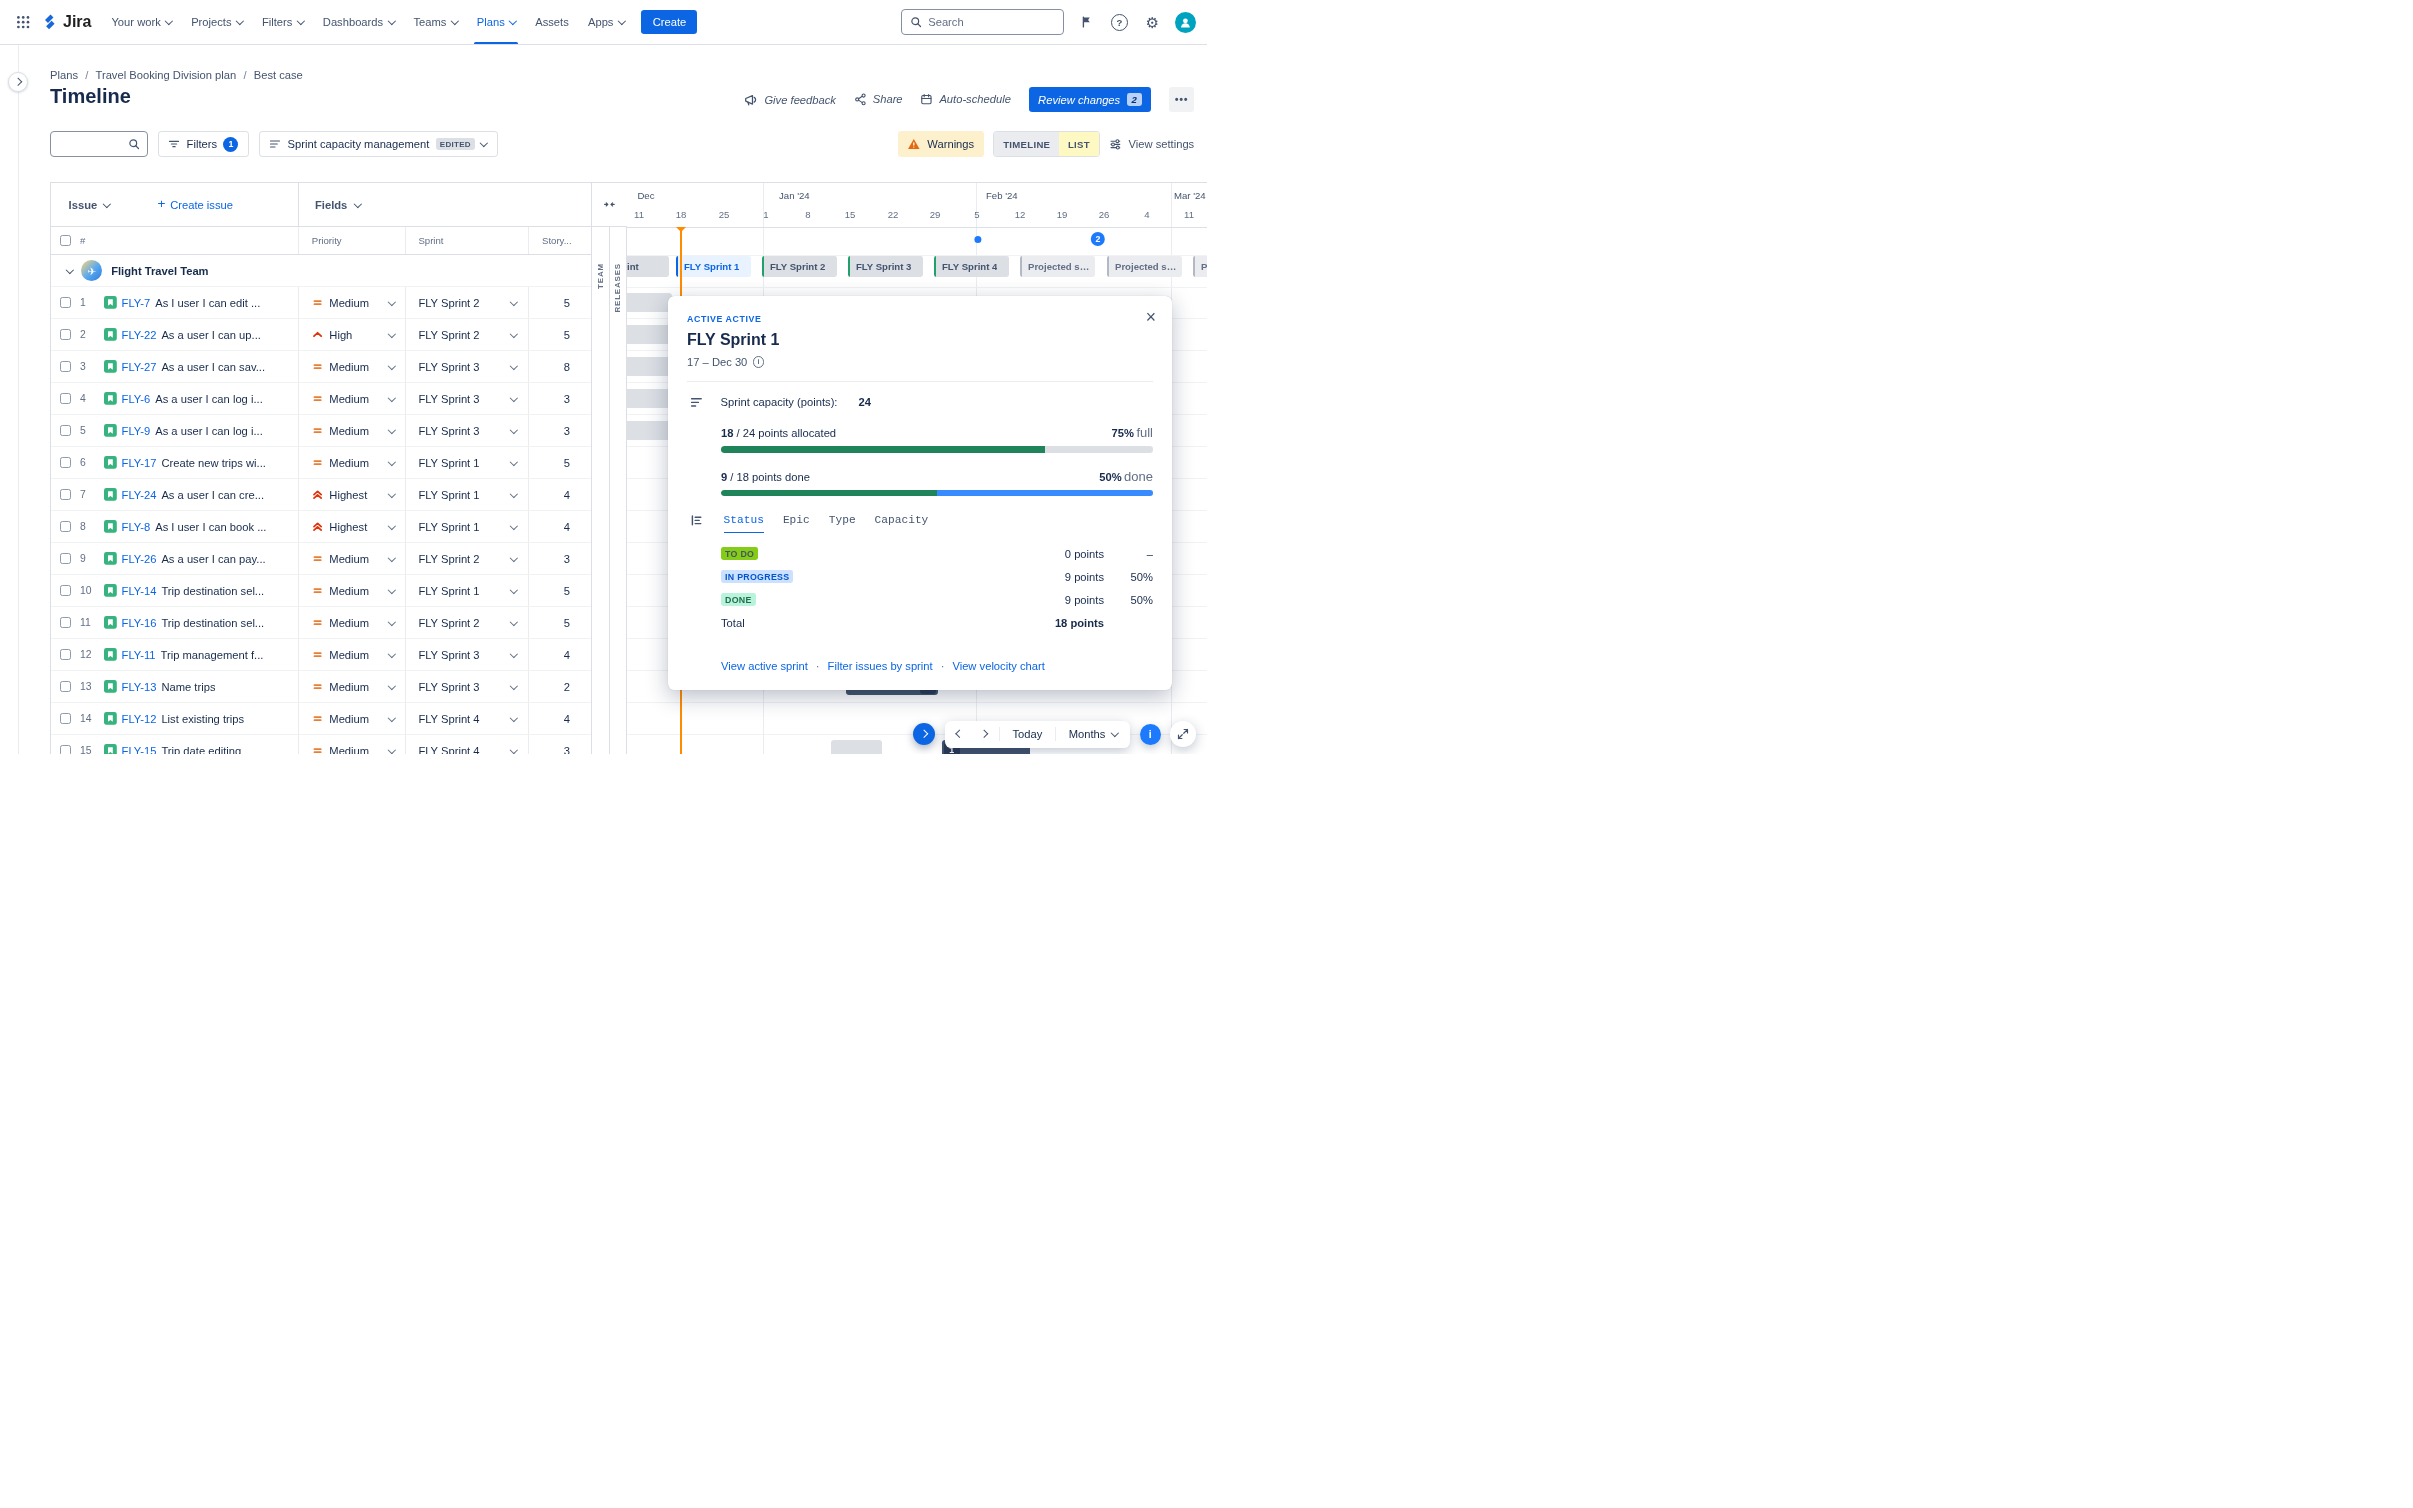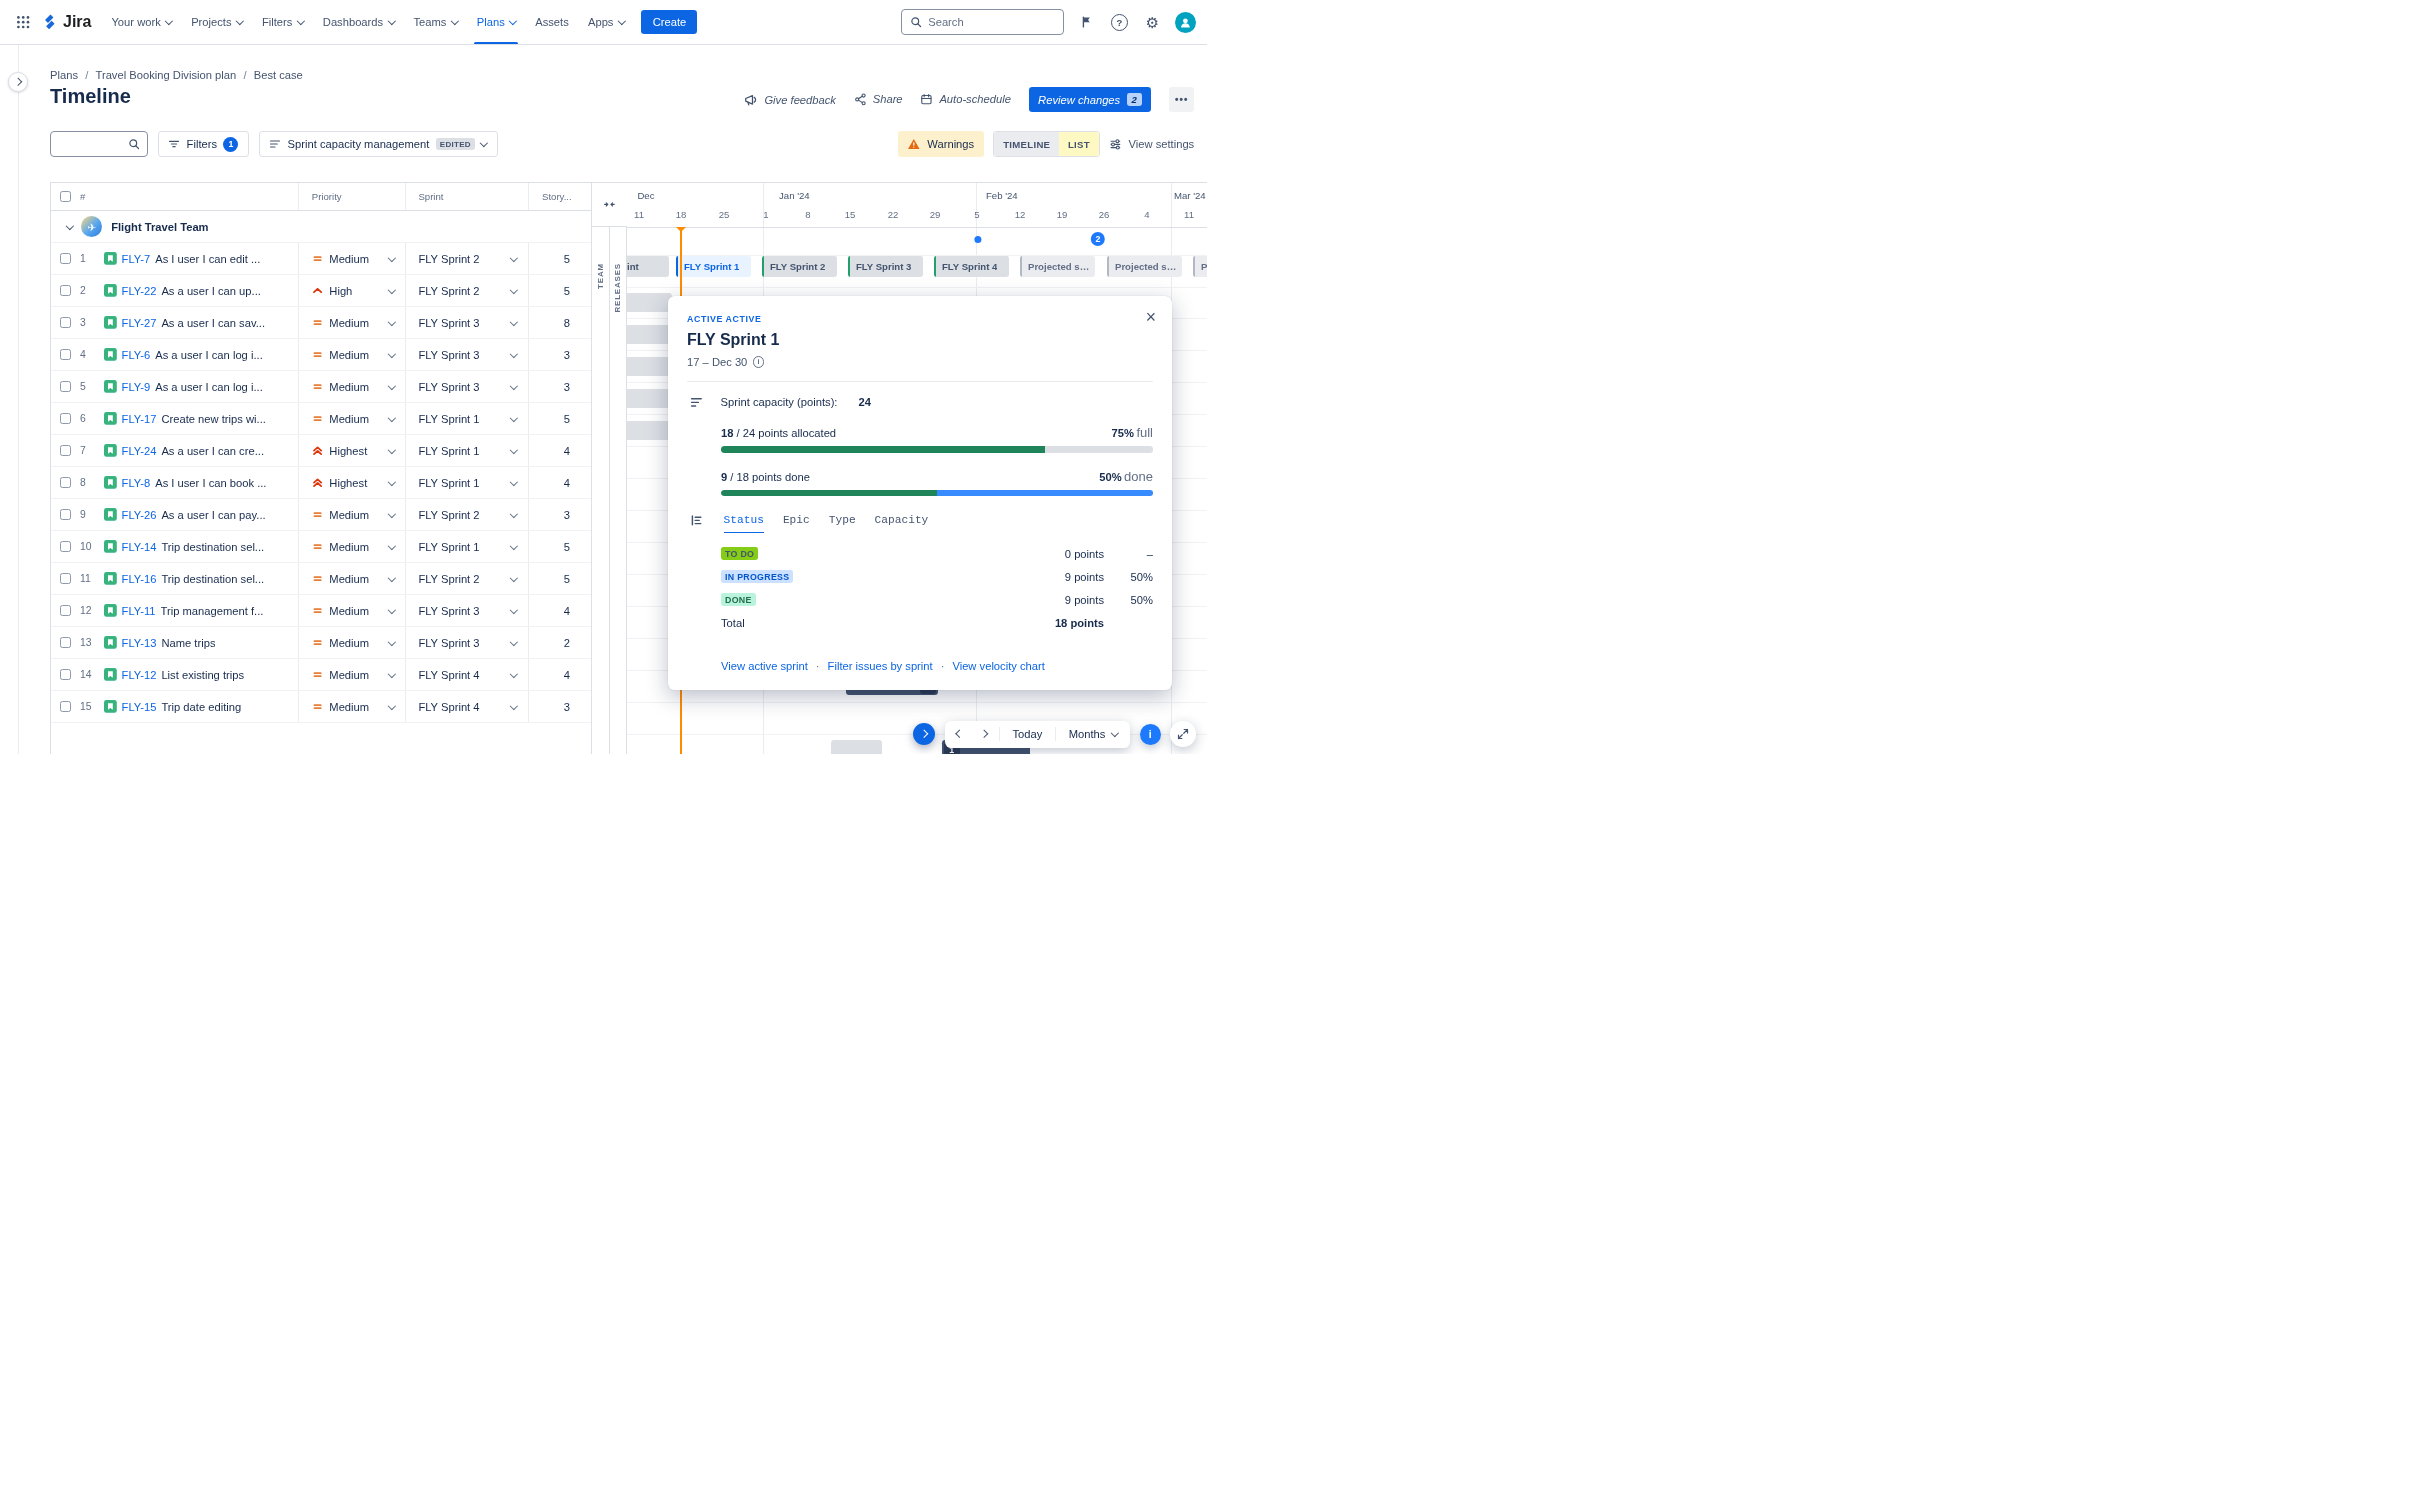--- a/index.html
+++ b/index.html
@@ -356,20 +356,38 @@
       <circle cx="5" cy="8" r="1.8" fill="#fff" stroke="#44546F" stroke-width="1.4"></circle>
       <circle cx="11" cy="12" r="1.8" fill="#fff" stroke="#44546F" stroke-width="1.4"></circle>
     </svg>
     <span>View settings</span>
   </button>
 </div>
 
 <div class="plan">
 
   <div class="tbl">
+    <div class="tbl-head">
+      <div class="th-left">
+        <span class="th-issue">
+          <span>Issue</span>
+          <span class="chev"></span>
+        </span>
+        <button class="th-create">
+          <span class="th-plus">+</span>
+          <span>Create issue</span>
+        </button>
+      </div>
+      <div class="th-right">
+        <span class="th-fields">
+          <span>Fields</span>
+          <span class="chev"></span>
+        </span>
+      </div>
+    </div>
 
     <div class="tbl-cols">
       <div class="cc-cb">
           <span class="cb"></span>
         </div>
       <div class="cc-num">#</div>
       <div class="cc-sum"></div>
       <div class="cc-pri">Priority</div>
       <div class="cc-spr">Sprint</div>
       <div class="cc-sp">Story...</div>

